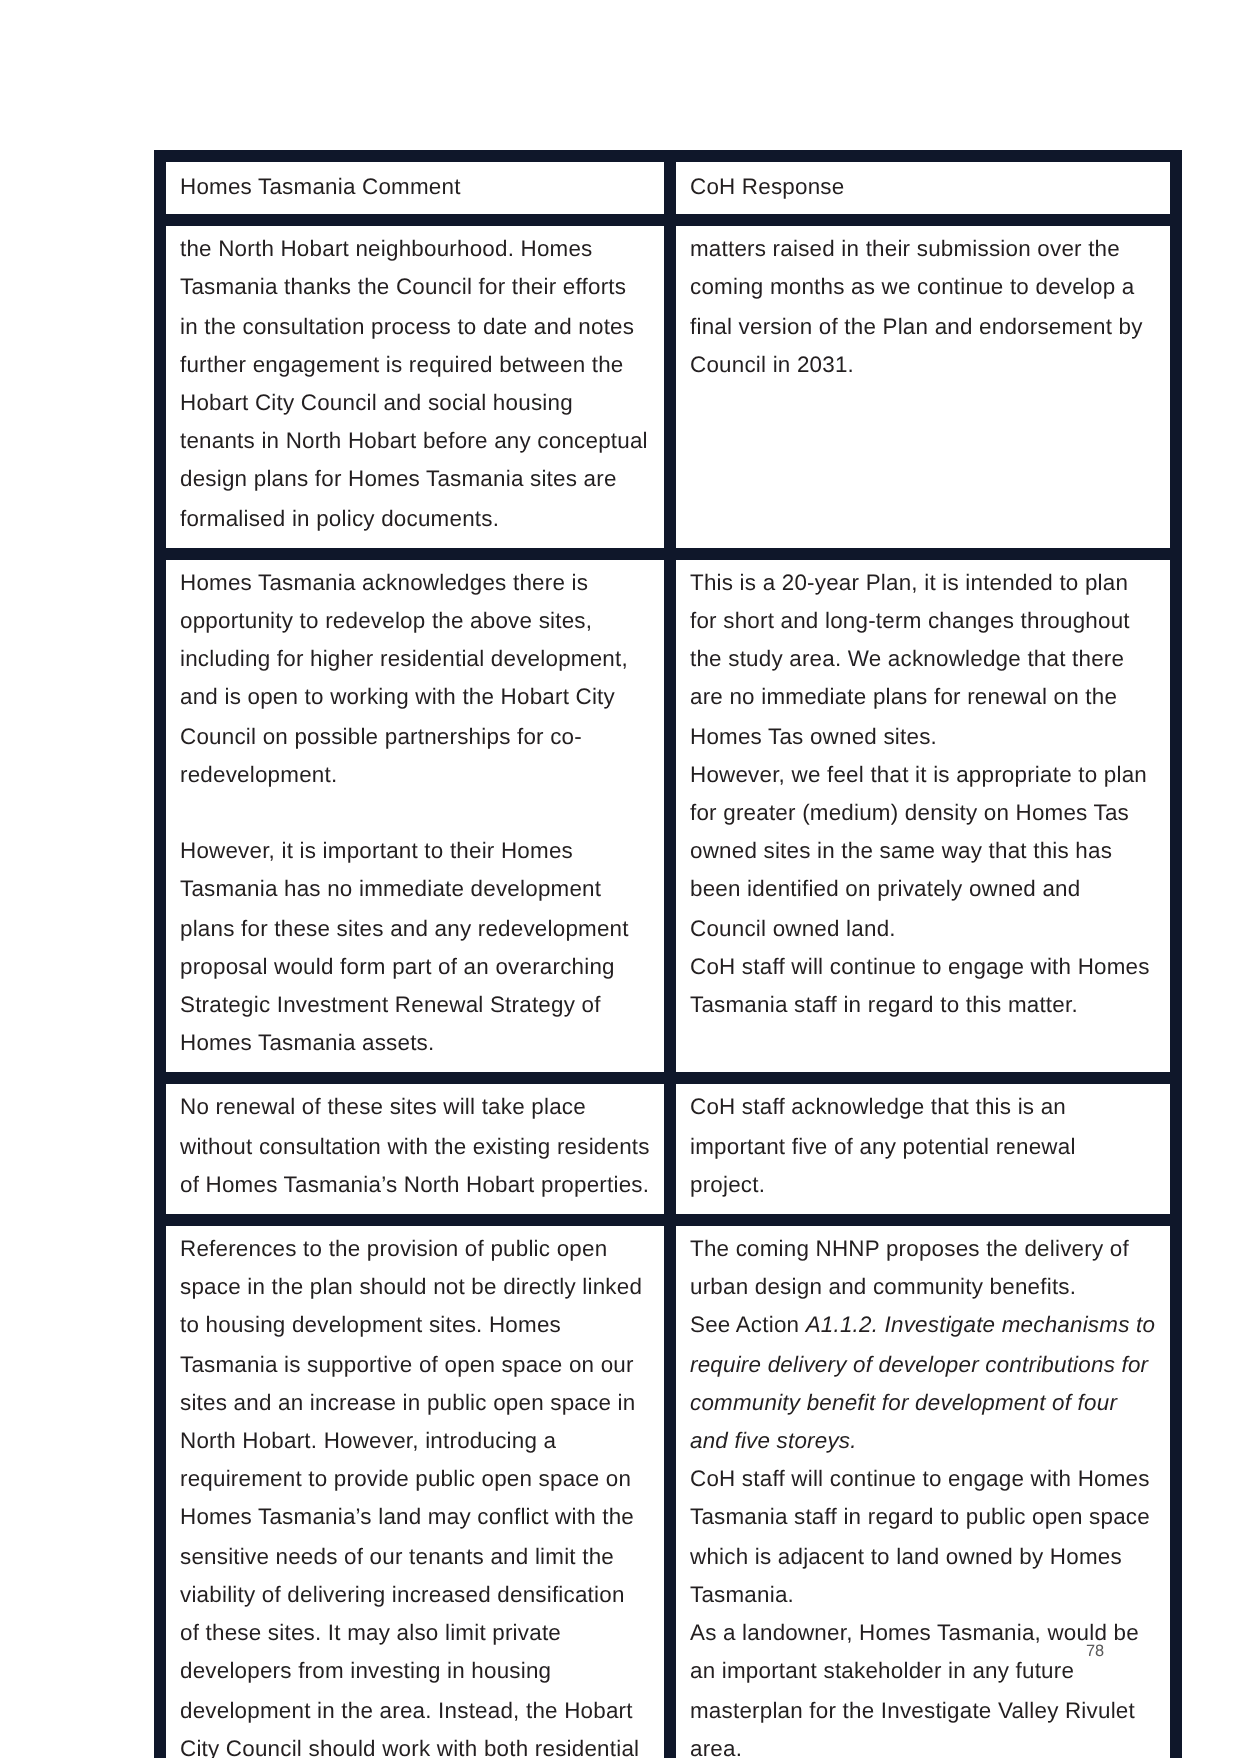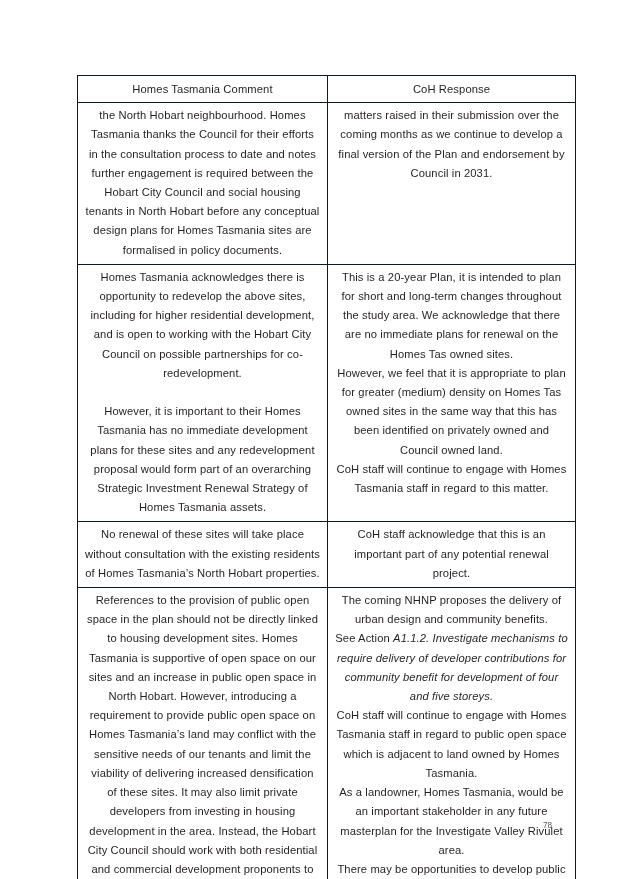--- a/index.html
+++ b/index.html
@@ -27,28 +27,27 @@
   
   .comment-table {
     position: absolute;
     left: 77px;
     top: 75px;
     width: 468px;
     border-collapse: collapse;
     table-layout: fixed;
   }
   .comment-table td {
-    border: 1px solid #0f172a;
+    border: 6px solid #0f172a;
     vertical-align: top;
     padding: 3px 7px 4px 7px;
     font-size: 11.2px;
     line-height: 19.2px;
     color: #231f20;
     letter-spacing: 0.01em;
-    text-align: center;
   }
   .col-left  { width: 235px; }
   .col-right { width: 233px; }
 
   .header-row td {
     padding-top: 4px;
     padding-bottom: 3px;
   }
 
   .cell-para { margin: 0; }
@@ -115,21 +114,21 @@
           <p class="cell-para">However, we feel that it is appropriate to plan for greater (medium) density on Homes Tas owned sites in the same way that this has been identified on privately owned and Council owned land.</p>
           <p class="cell-para">CoH staff will continue to engage with Homes Tasmania staff in regard to this matter.</p>
         </td>
       </tr>
 
       <tr>
         <td class="col-left">
           <p class="cell-para">No renewal of these sites will take place without consultation with the existing residents of Homes Tasmania’s North Hobart properties.</p>
         </td>
         <td class="col-right">
-          <p class="cell-para">CoH staff acknowledge that this is an important part of any potential renewal project.</p>
+          <p class="cell-para">CoH staff acknowledge that this is an important five of any potential renewal project.</p>
         </td>
       </tr>
 
       <tr>
         <td class="col-left">
           <p class="cell-para">References to the provision of public open space in the plan should not be directly linked to housing development sites. Homes Tasmania is supportive of open space on our sites and an increase in public open space in North Hobart. However, introducing a requirement to provide public open space on Homes Tasmania’s land may conflict with the sensitive needs of our tenants and limit the viability of delivering increased densification of these sites. It may also limit private developers from investing in housing development in the area. Instead, the Hobart City Council should work with both residential and commercial development proponents to</p>
         </td>
         <td class="col-right">
           <p class="cell-para">The coming NHNP proposes the delivery of urban design and community benefits.</p>
           <p class="cell-para"><span>See Action </span><em class="action-ref">A1.1.2. Investigate mechanisms to require delivery of developer contributions for community benefit for development of four and five storeys.</em></p>

